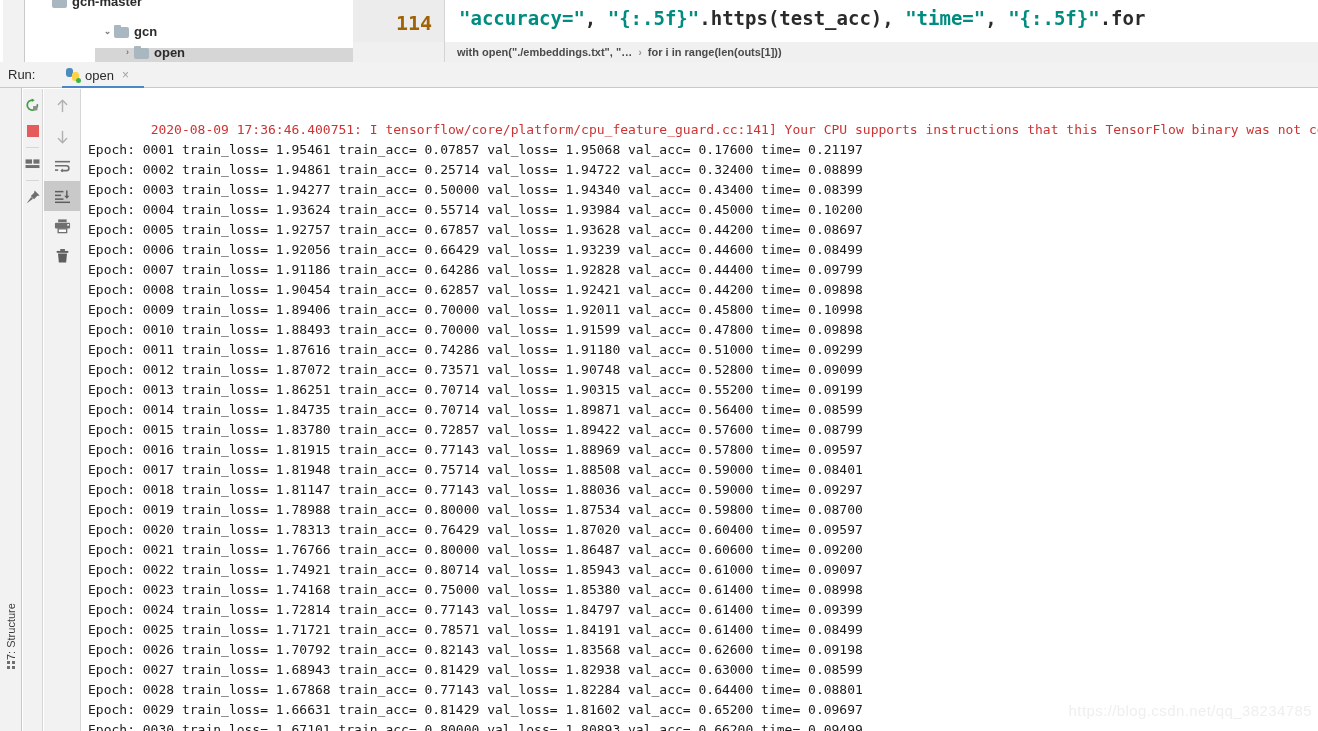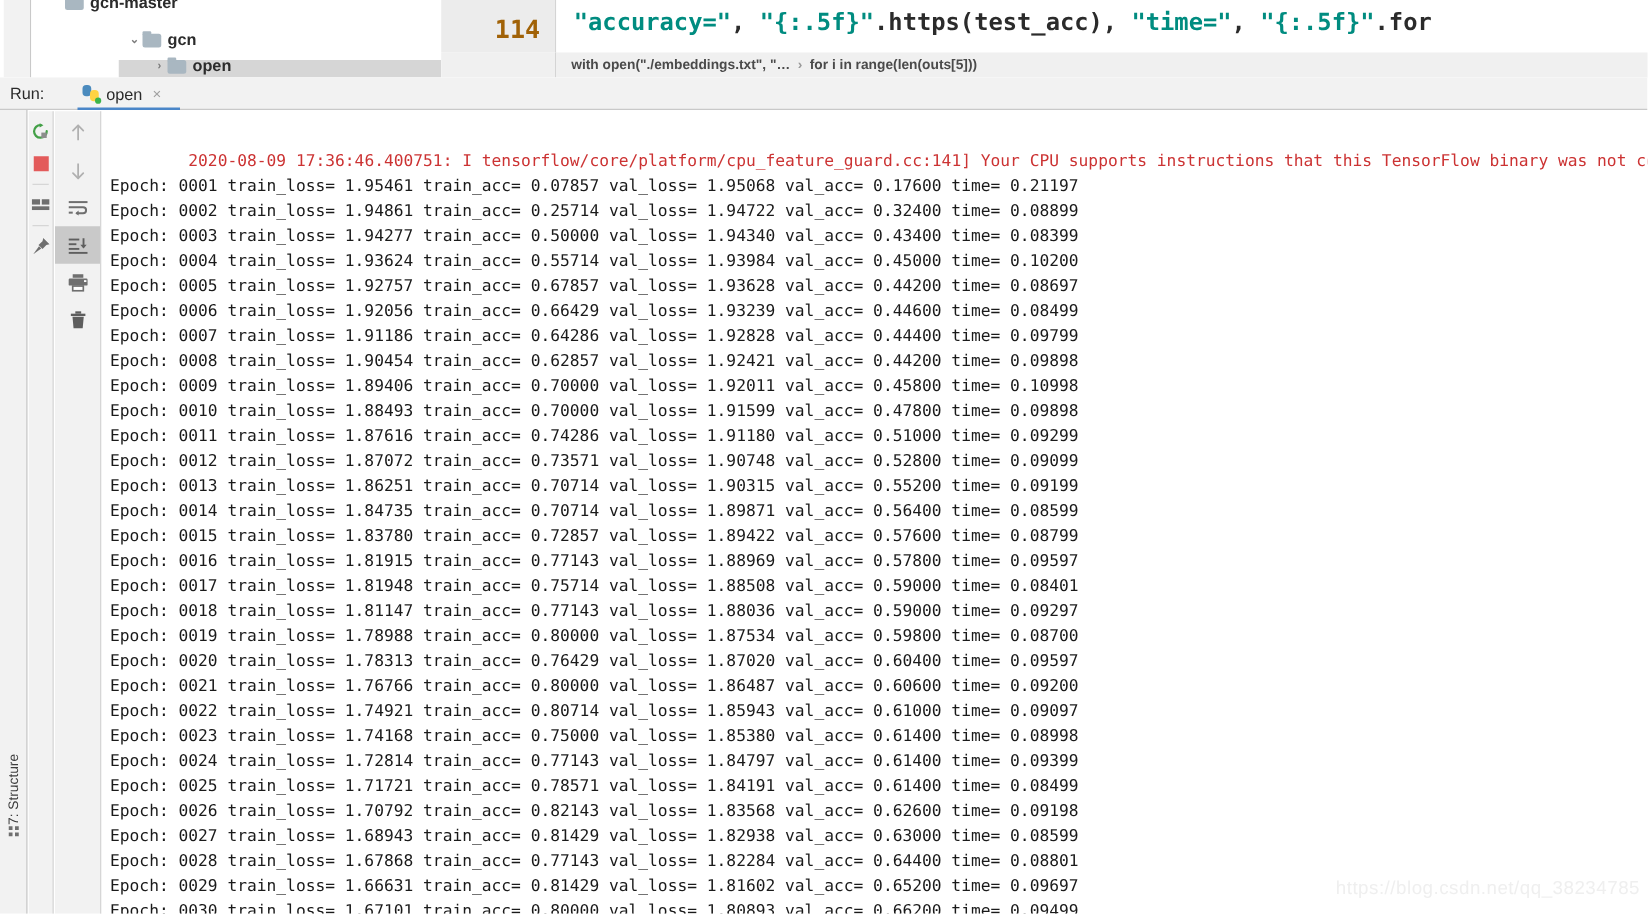--- a/index.html
+++ b/index.html
@@ -133,21 +133,21 @@
         <span class="ln">
           <span class="str">"accuracy="</span><span>, </span><span class="str">"{:.5f}"</span><span>.https(test_acc), </span><span class="str">"time="</span><span>, </span><span class="str">"{:.5f}"</span><span>.for</span>
         </span>
       </div>
     </div>
     <div class="right-top-strip"></div>
 
     <div class="breadcrumb">
       <span>with open("./embeddings.txt", "…</span>
       <span class="sep">›</span>
-      <span>for i in range(len(outs[5]))</span>
+      <span>for i in range(len(outs[1]))</span>
     </div>
   </div>
 
   <div class="run-window">
 
     <div class="run-header">
       <span class="run-label">Run:</span>
       <div class="run-tab">
         <span class="py-ico">
           <span class="pb pb1"></span>

